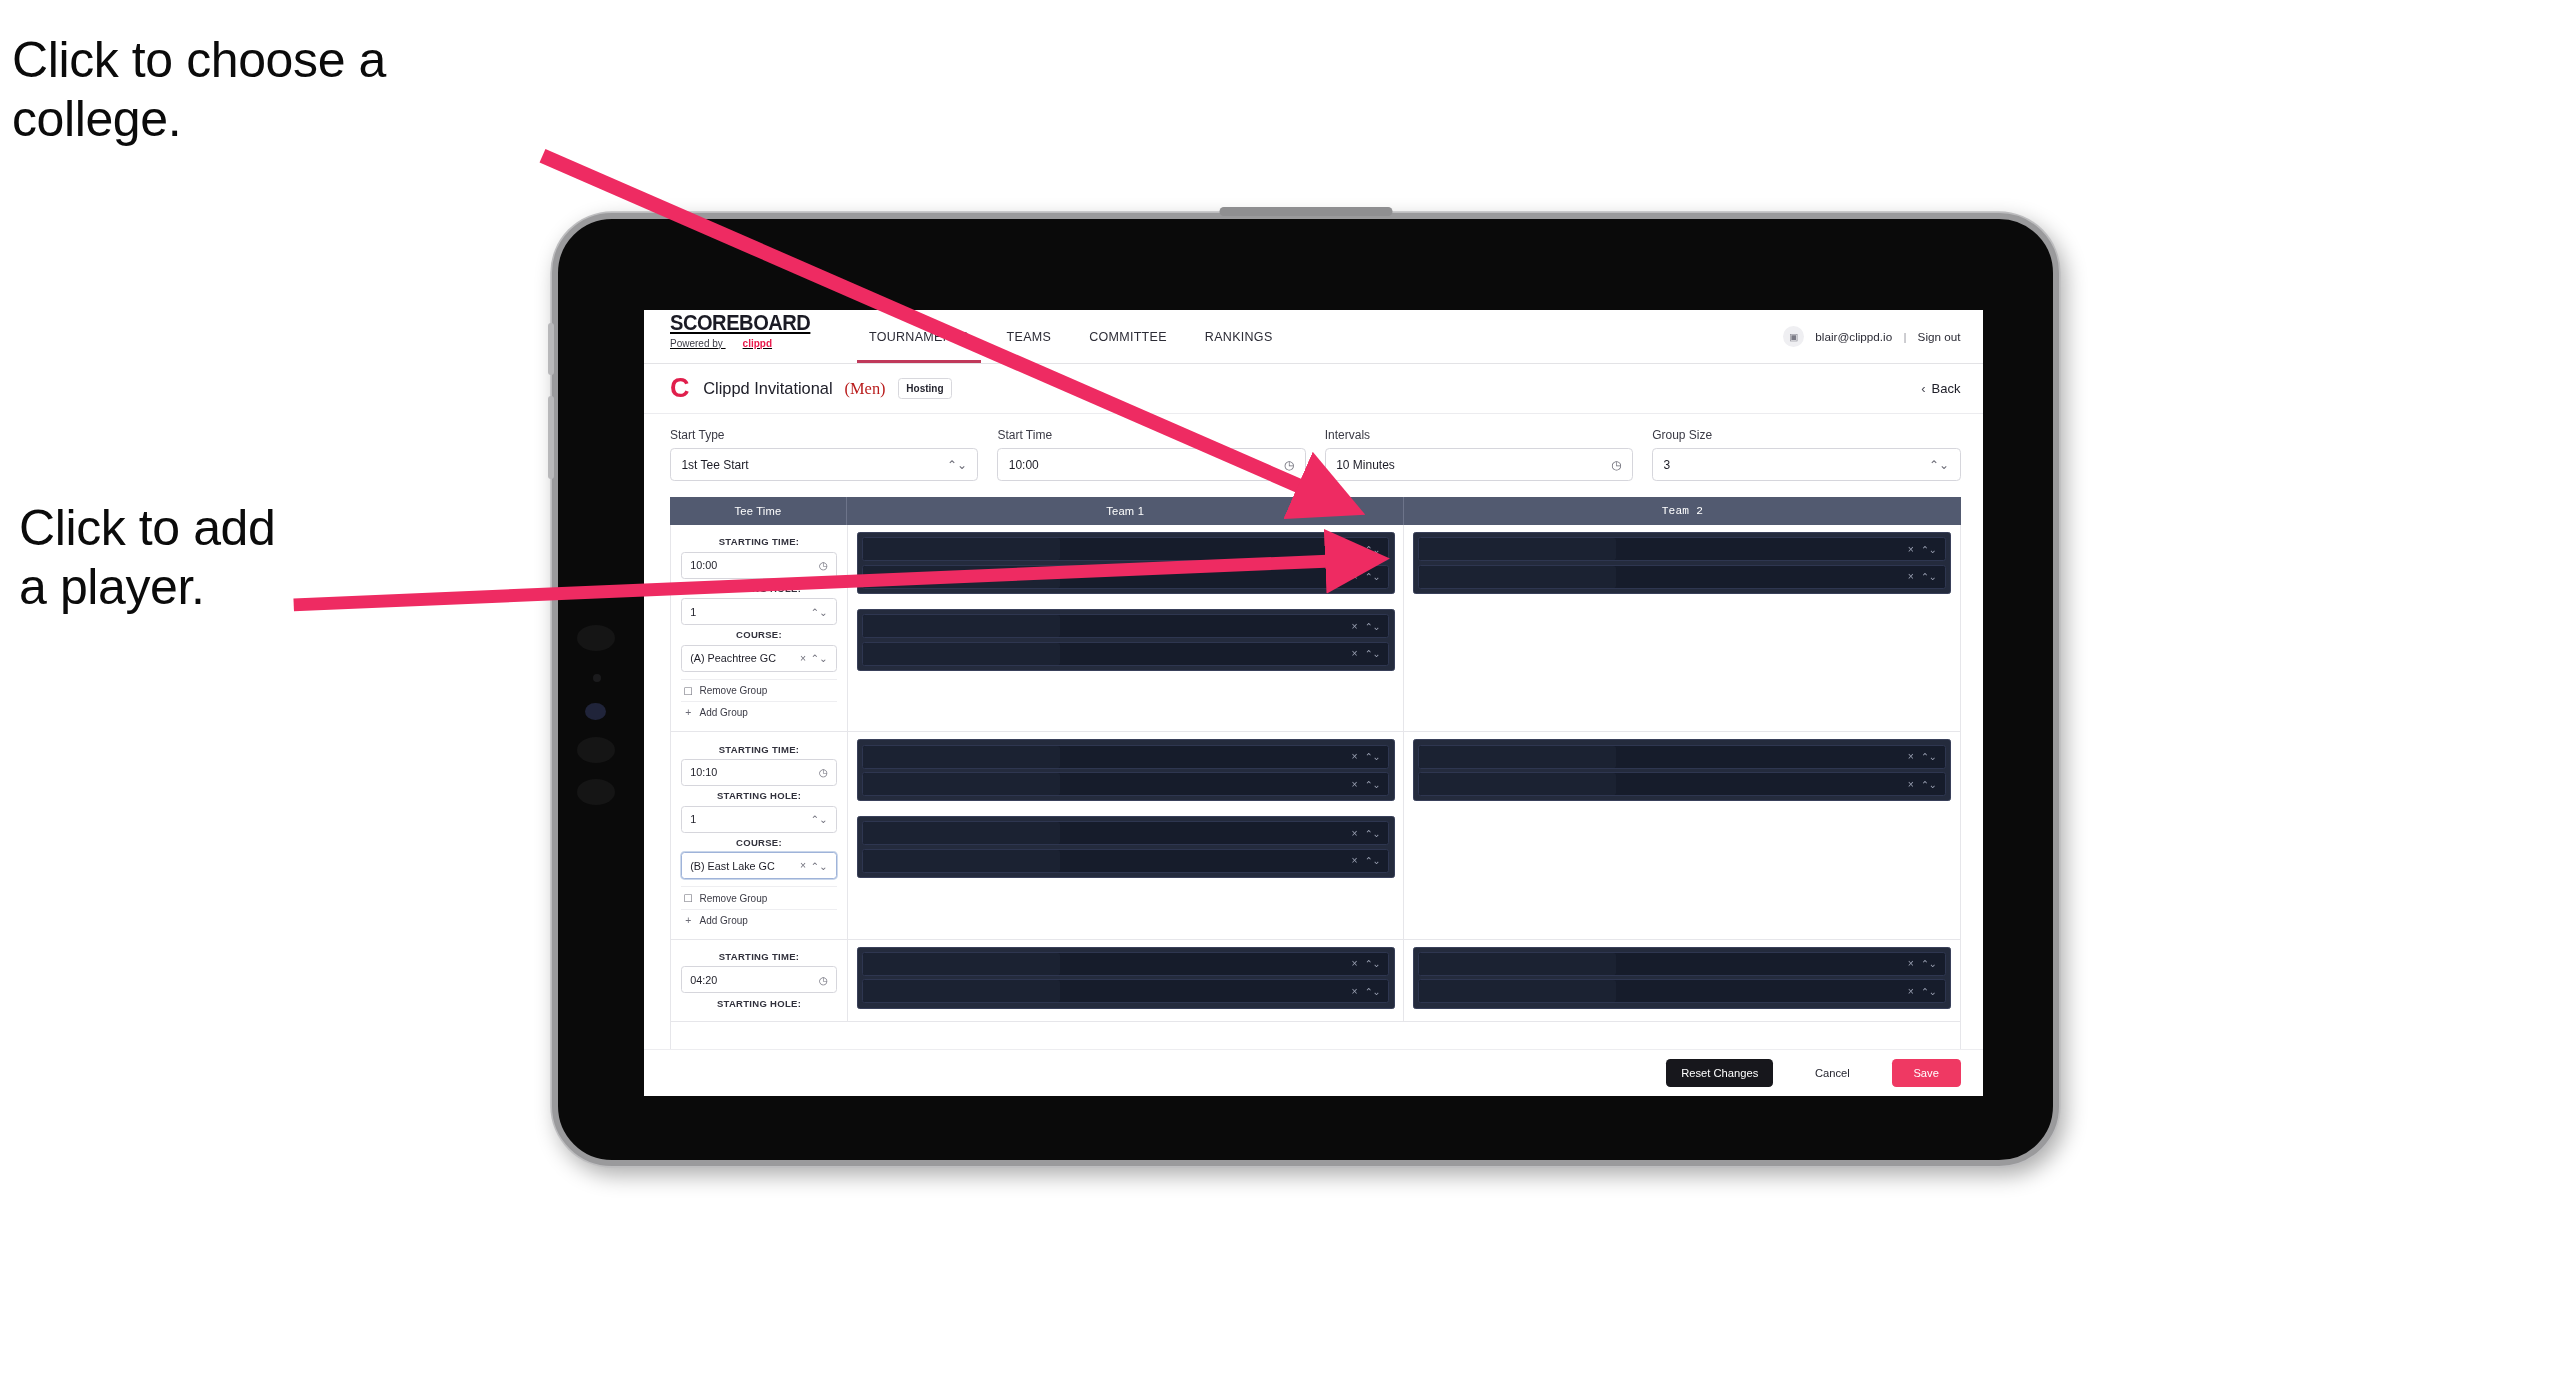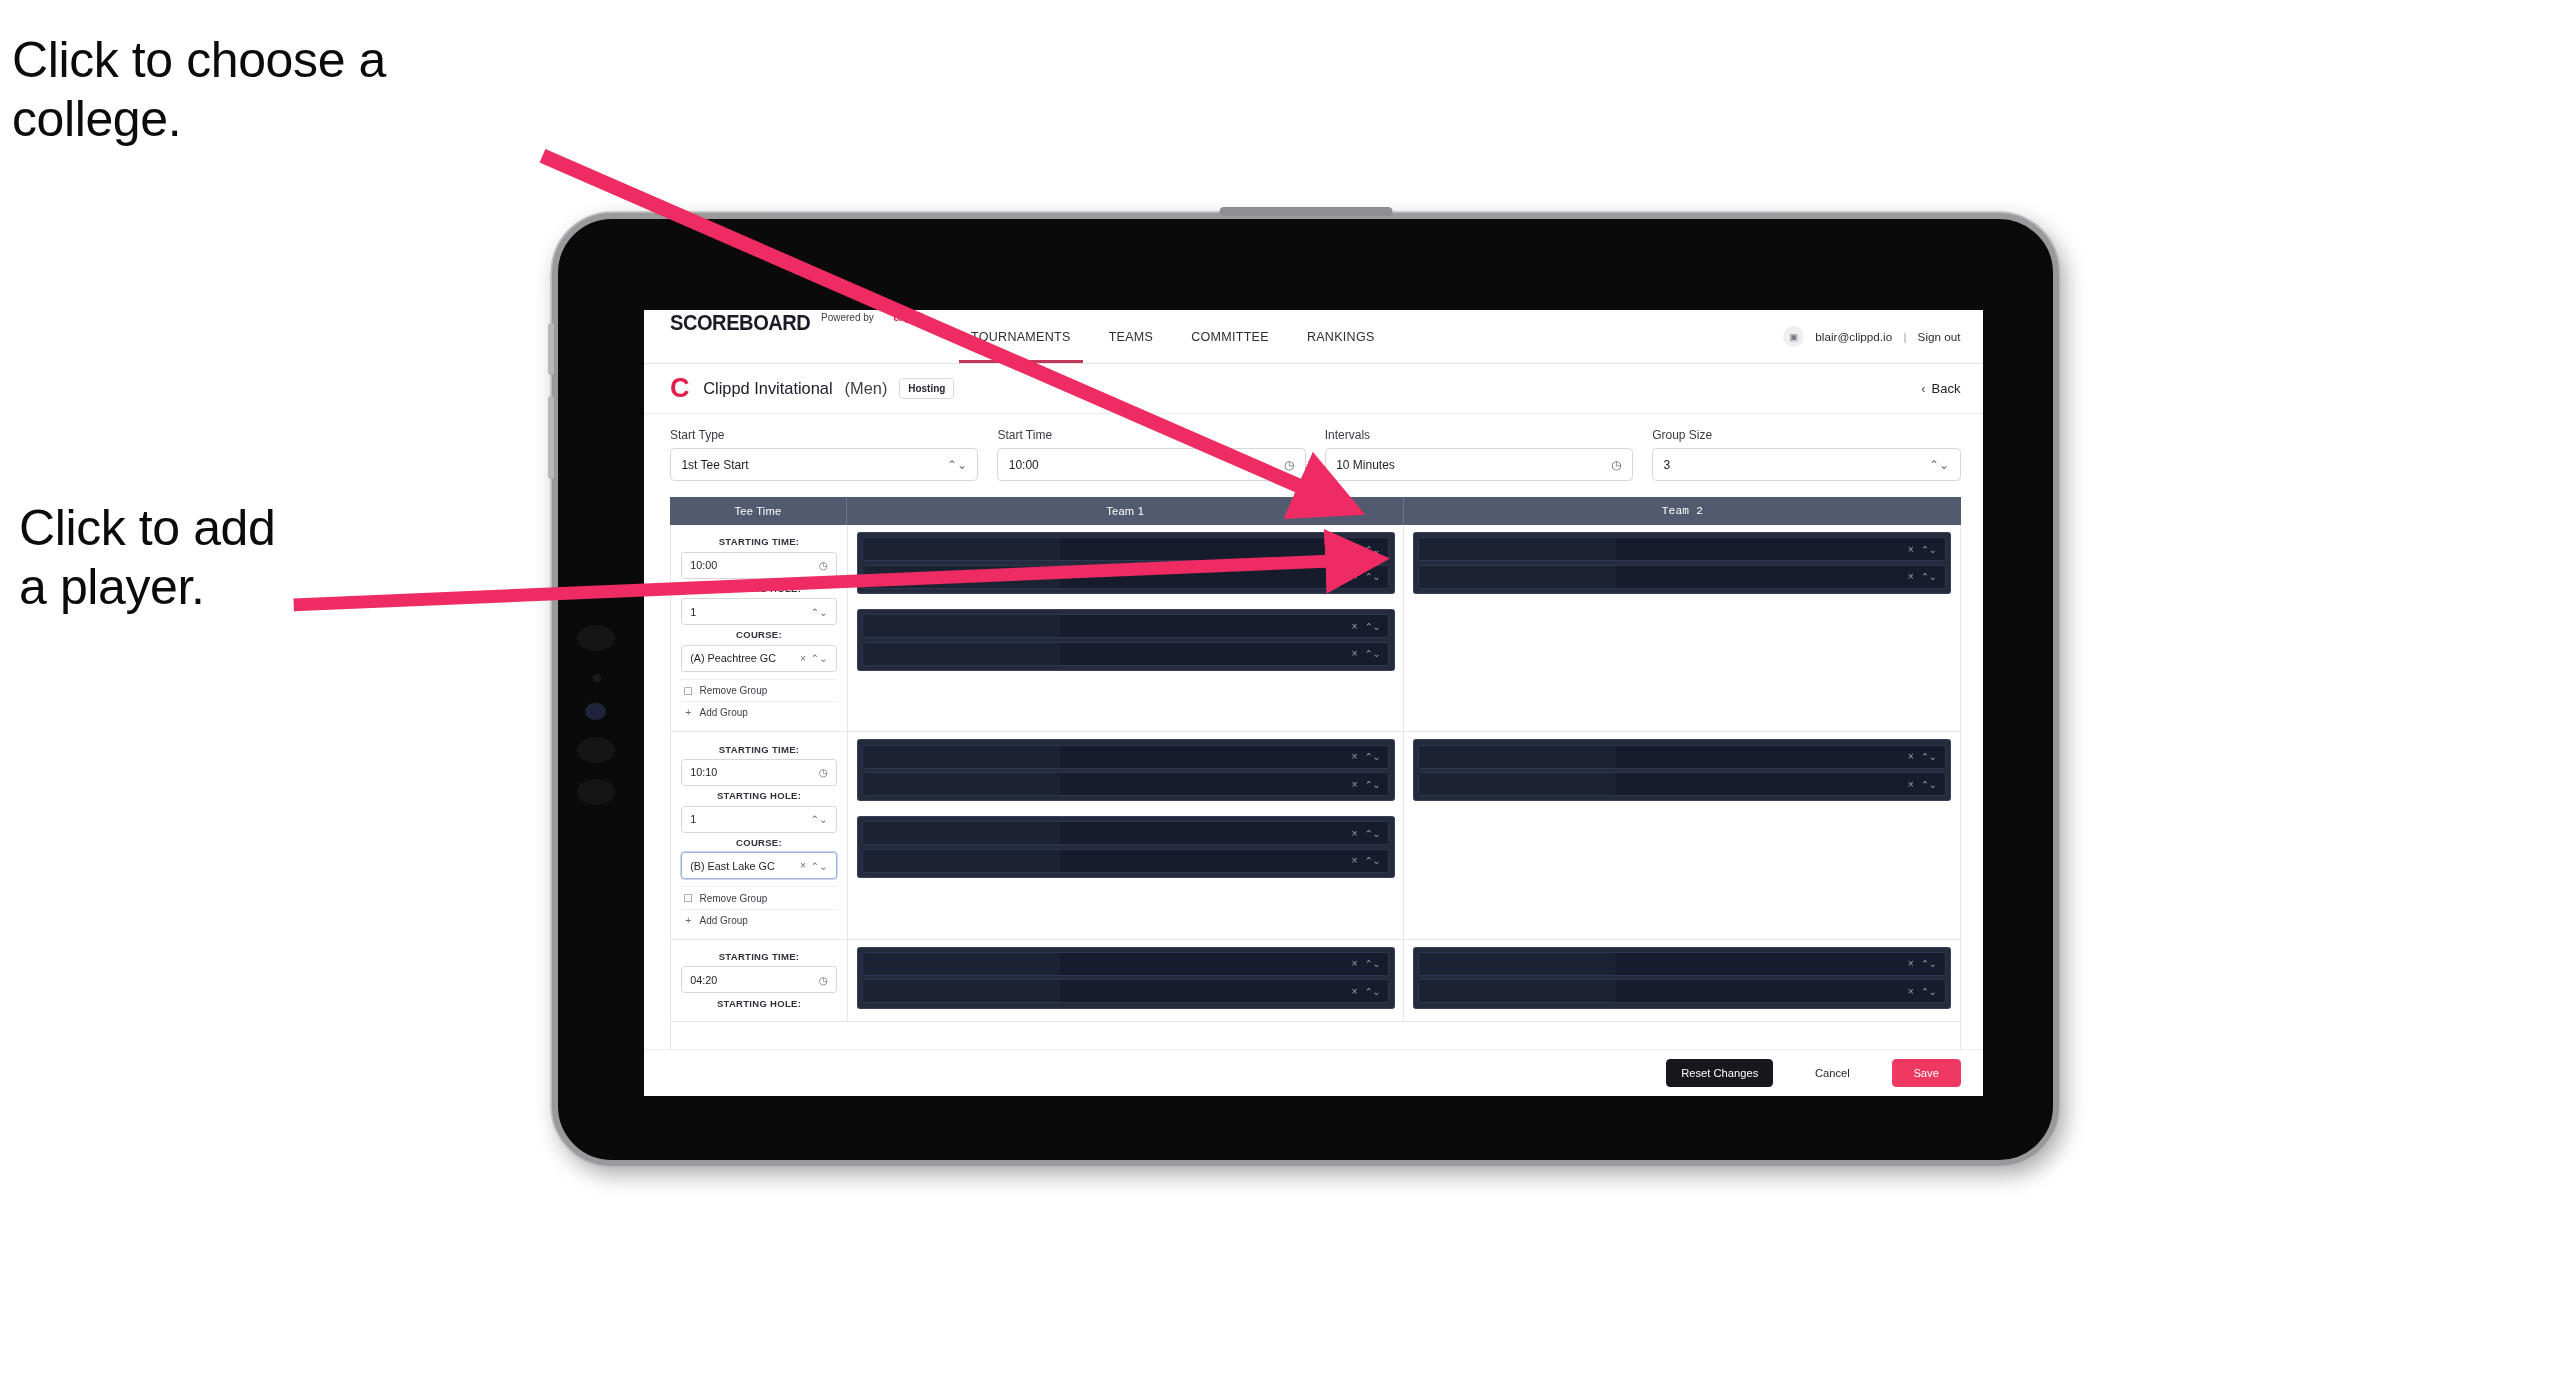--- a/index.html
+++ b/index.html
@@ -64,21 +64,21 @@
     overflow: hidden;
     display:flex; flex-direction:column;
   }
 
   
   .topnav {
     height: 54px; display:flex; align-items:stretch;
     border-bottom: 0.9px solid #e3e3e6; background:#fff;
     padding-left: 26px;
   }
-  .brand { display:flex; flex-direction:row; padding-right:29px; }
+  .brand { display:flex; flex-direction:column; padding-right:29px;text-decoration:underline; }
   .brand-title {
     font-size: 21.6px; font-weight: 700; letter-spacing:-0.5px;
     color:#1b1b25; font-family:"Liberation Sans", sans-serif;
     transform: scaleX(0.93); transform-origin:left center;
   }
   .brand-sub { font-size: 10px; color:#3c3c45; margin-top:1.7px; }
   .brand-sub .clippd { color:#e8194b; font-weight:700;margin-left:17px; }
 
   .nav-items { display:flex; align-items:stretch; }
   .nav-item {
@@ -104,21 +104,21 @@
   
   .title-bar {
     height: 50px; display:flex; align-items:center; gap:12px;
     padding: 0 22.5px 0 26px; border-bottom:0.9px solid #ececef; background:#fff;
   }
   .c-logo {
     font-size: 27px; font-weight: 800; color:#e01f4c; line-height:1;
     font-family:"Liberation Sans", sans-serif; margin-right:1.7px;
   }
   .t-name { font-size:16.4px; color:#20202a; }
-  .t-gender { font-size:16.4px; color:#404040; }
+  .t-gender { font-size:16.4px; color:#b91c1c;font-family:Liberation Serif, serif; }
   .t-badge {
     font-size:10px; color:#25252f; border:0.9px solid #d8d8dd;
     border-radius:3.5px; padding:4.3px 7.8px; font-weight:600;
   }
   .back-link {
     margin-left:auto; display:flex; align-items:center; gap:6px;
     font-size:13px; color:#20202a; cursor:pointer;
   }
   .back-chev { font-size:13px; color:#4a4a55; }
 

